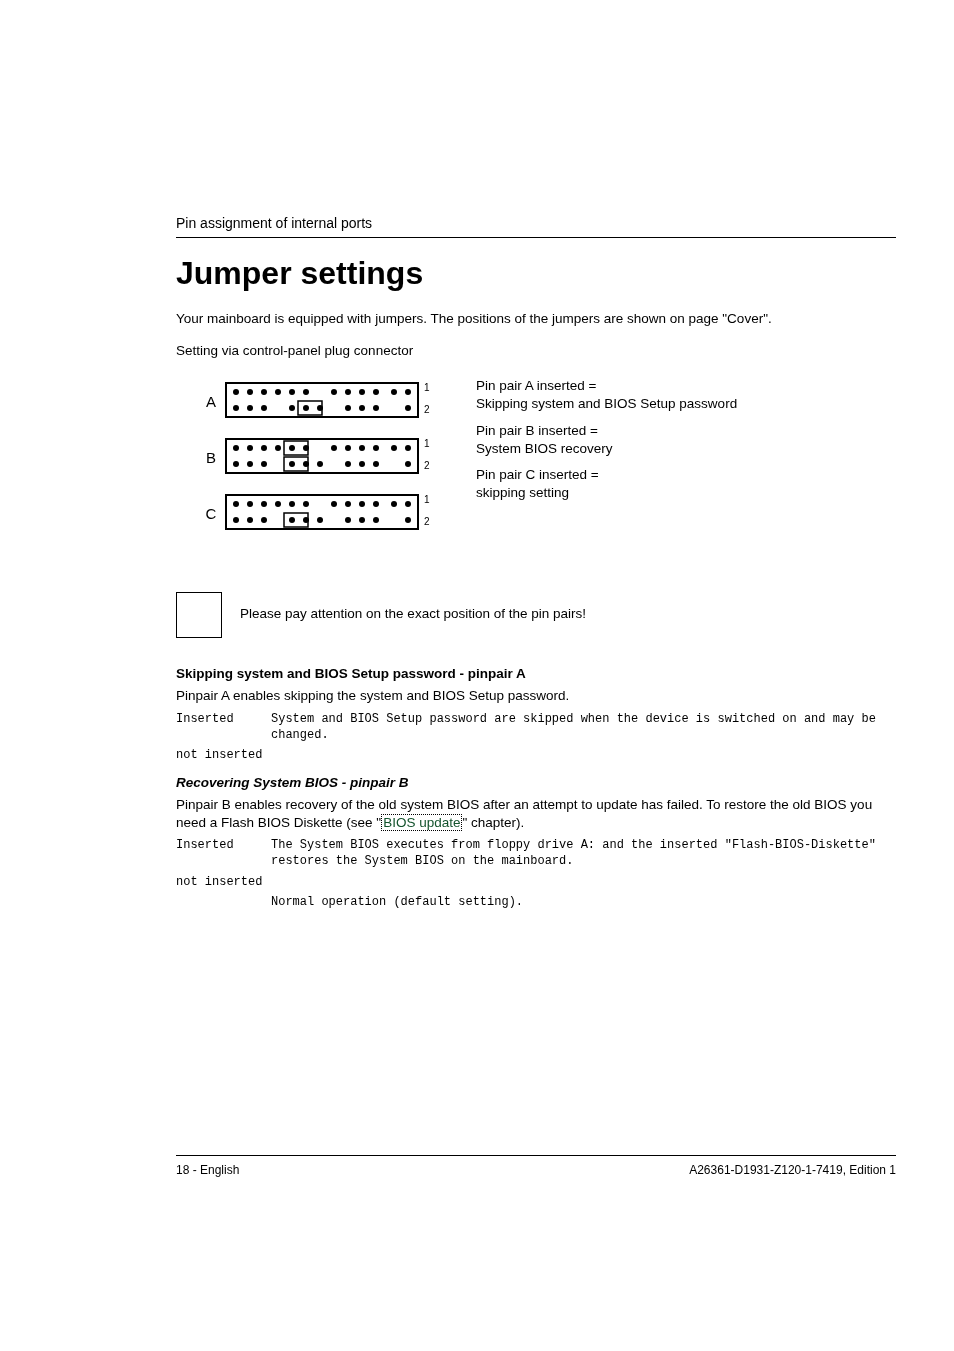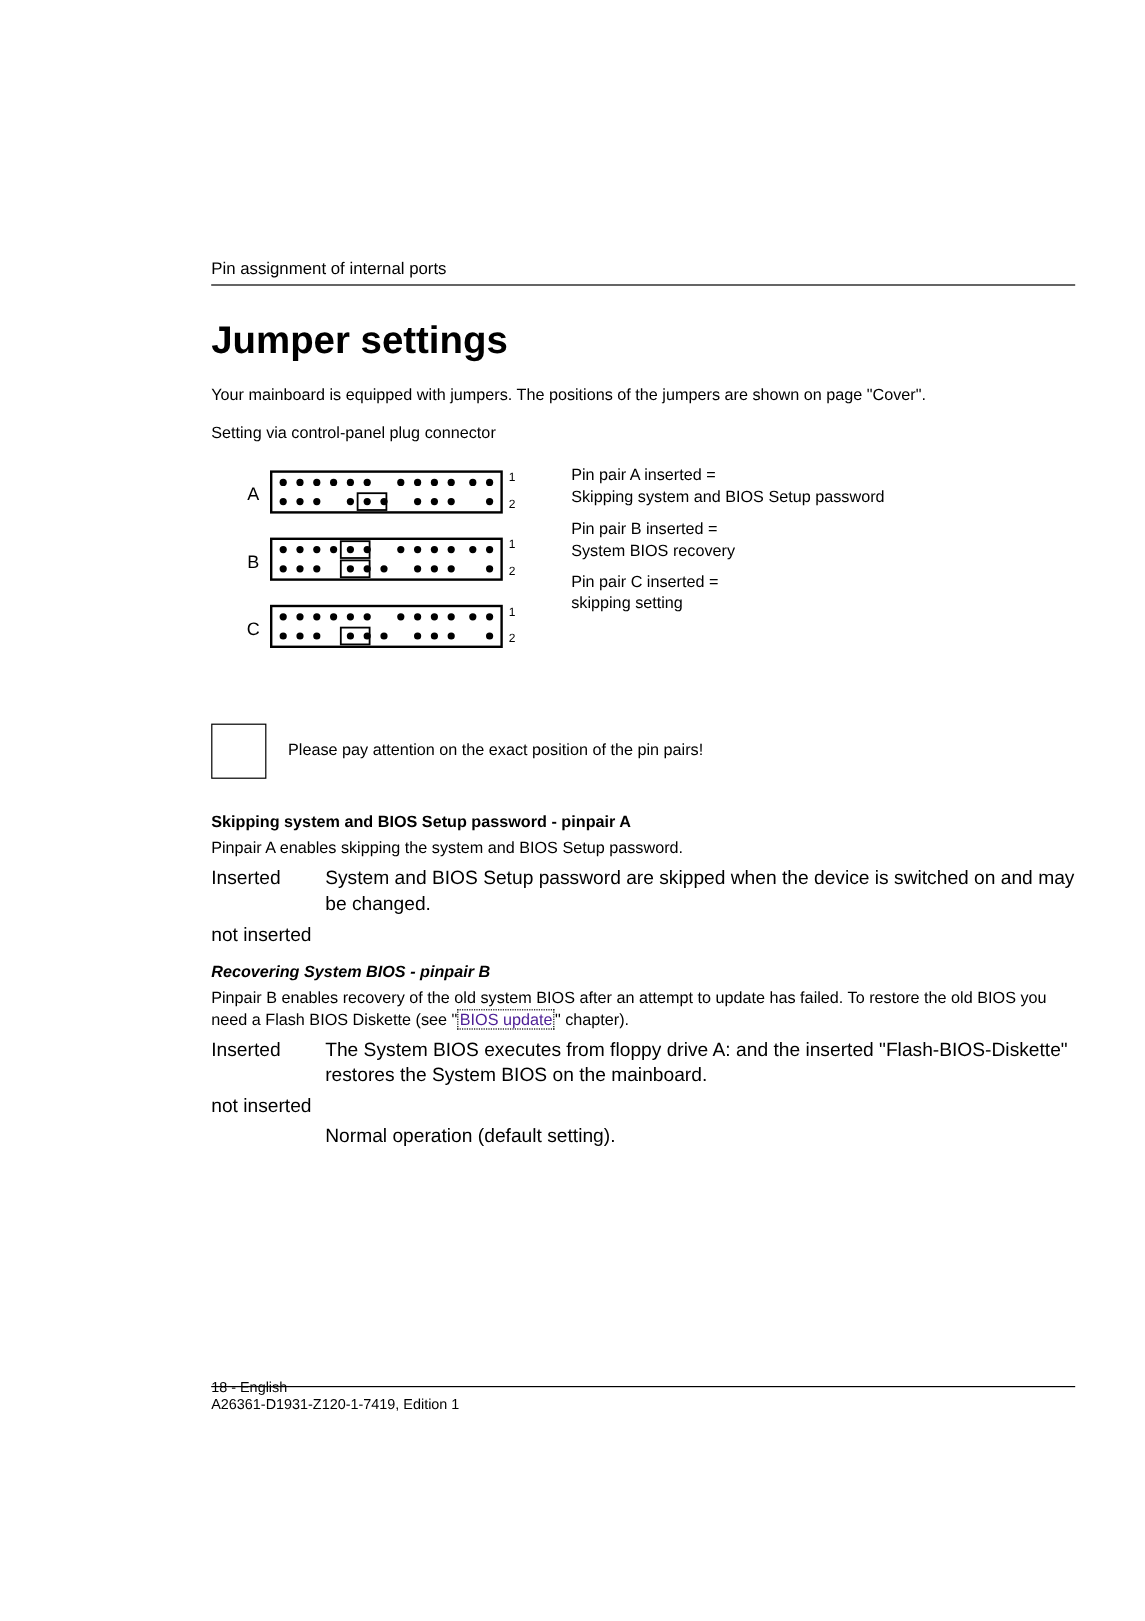--- a/index.html
+++ b/index.html
@@ -1,39 +1,39 @@
 <!DOCTYPE html>
 <html><head>
 <meta charset="utf-8">
 <style>
   * { box-sizing: border-box; margin: 0; padding: 0; }
   html, body { width: 954px; height: 1351px; background: #fff; font-family: Arial, Helvetica, sans-serif; color: #000; }
   .page { width: 900px; height: 1351px; position: relative; padding: 0; }
-  .content { position: absolute; left: 176px; top: 210px; width: 720px; }
+  .content { position: absolute; left: 176px; top: 200px; width: 720px; }
   .header-line { position: absolute; left: 176px; top: 237px; width: 720px; border-top: 1px solid #000; }
   .running-head { position: absolute; left: 176px; top: 215px; font-size: 14px; }
   h1 { font-size: 32px; font-weight: bold; margin-top: 55px; margin-bottom: 18px; }
   .intro { font-size: 13.5px; margin-bottom: 14px; line-height: 1.3; }
   .bold { font-weight: normal; }
   .diag-row { display: flex; align-items: flex-start; margin-top: 6px; }
   .diag-col { width: 300px; }
   .diag-desc-col { width: 420px; font-size: 13.5px; line-height: 1.35; padding-top: 4px; }
   .diag-desc-col p { margin-bottom: 8px; }
   .note-row { display: flex; align-items: flex-start; margin-top: 28px; margin-bottom: 28px; }
   .note-box { width: 46px; height: 46px; border: 1px solid #000; flex: 0 0 46px; }
   .note-text { font-size: 13.5px; padding-left: 18px; padding-top: 14px; }
   .subhead { font-size: 13.5px; font-weight: bold; margin-top: 26px; margin-bottom: 6px; }
   .para { font-size: 13.5px; margin-bottom: 6px; line-height: 1.3; }
-  .dl { font-size: 16px; line-height: 1.35; }
+  .dl { font-size: 12px; line-height: 1.35; font-family: Liberation Mono, monospace; }
   .dl-row { display: flex; margin-bottom: 4px; }
   .dl-term { width: 95px; flex: 0 0 95px; }
   .dl-def { flex: 1; }
-  a.link { color: #4c1d95; text-decoration: none; border: 1px dotted #000; padding: 0 1px; }
+  a.link { color: #14532d; text-decoration: none; border: 1px dotted #000; padding: 0 1px; }
   .footer-line { position: absolute; left: 176px; bottom: 195px; width: 720px; border-top: 1px solid #000; }
-  .footer { position: absolute; left: 176px; bottom: 174px; width: 720px; display: flex; justify-content: space-between; font-size: 12px; flex-direction: column; }
+  .footer { position: absolute; left: 176px; bottom: 174px; width: 720px; display: flex; justify-content: space-between; font-size: 12px; }
   
   .svg-wrap { margin-top: 4px; margin-bottom: 8px; }
 </style>
 </head>
 <body>
 
 <div class="page">
   <div class="running-head">Pin assignment of internal ports</div>
   <div class="header-line"></div>
 

